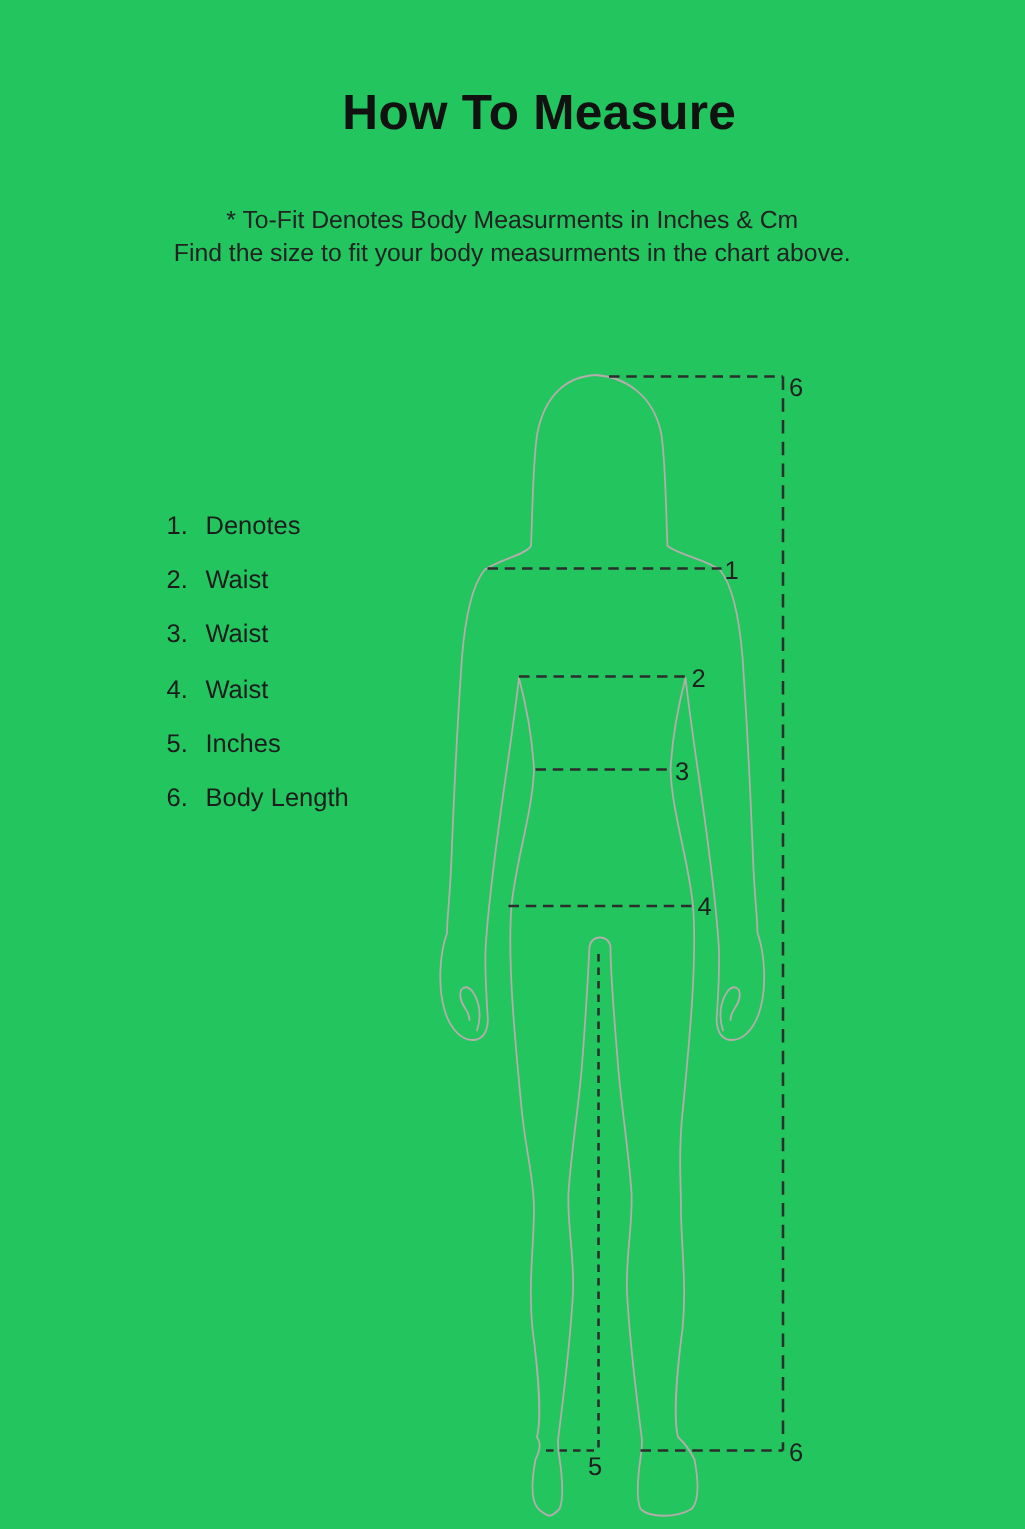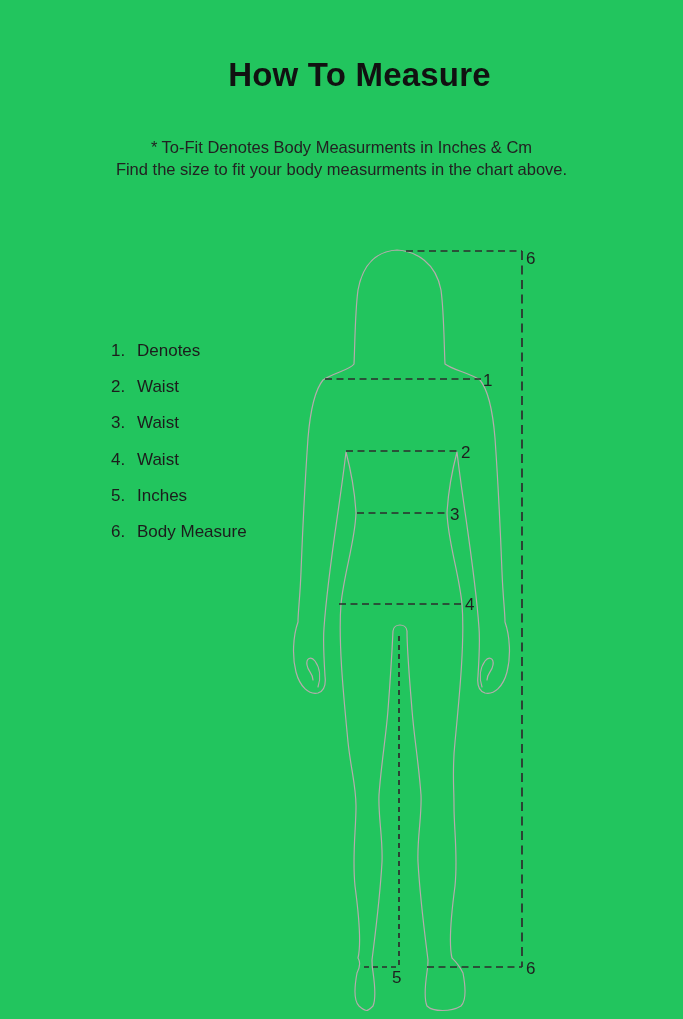--- a/index.html
+++ b/index.html
@@ -71,21 +71,21 @@
     <div class="mitem">
       <span class="num">4.</span>
       <span>Waist</span>
     </div>
     <div class="mitem">
       <span class="num">5.</span>
       <span>Inches</span>
     </div>
     <div class="mitem">
       <span class="num">6.</span>
-      <span>Body Measure</span>
+      <span>Body Length</span>
     </div>
   </div>
 
   <svg class="figure-svg" width="683" height="1019" viewBox="0 0 683 1019">
 
     <path fill="none" stroke="#b5acac" stroke-width="1.2" stroke-linejoin="round" stroke-linecap="round" d="M 397 250
          C 416 251 436 263 441 290
          C 444 312 444 344 445 364
          C 453 370 470 373 480 380
          C 489 391 493 414 495 438

